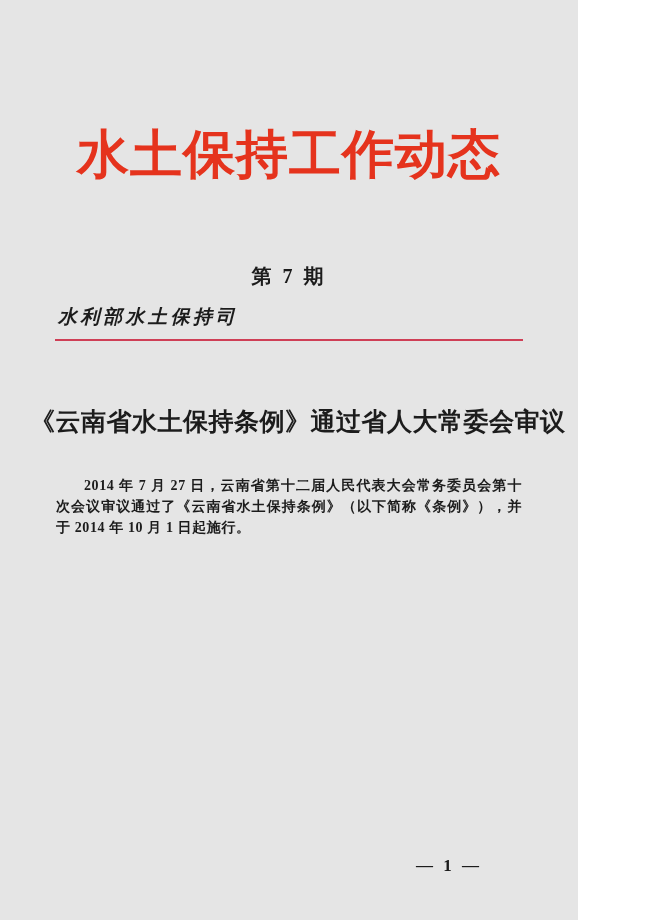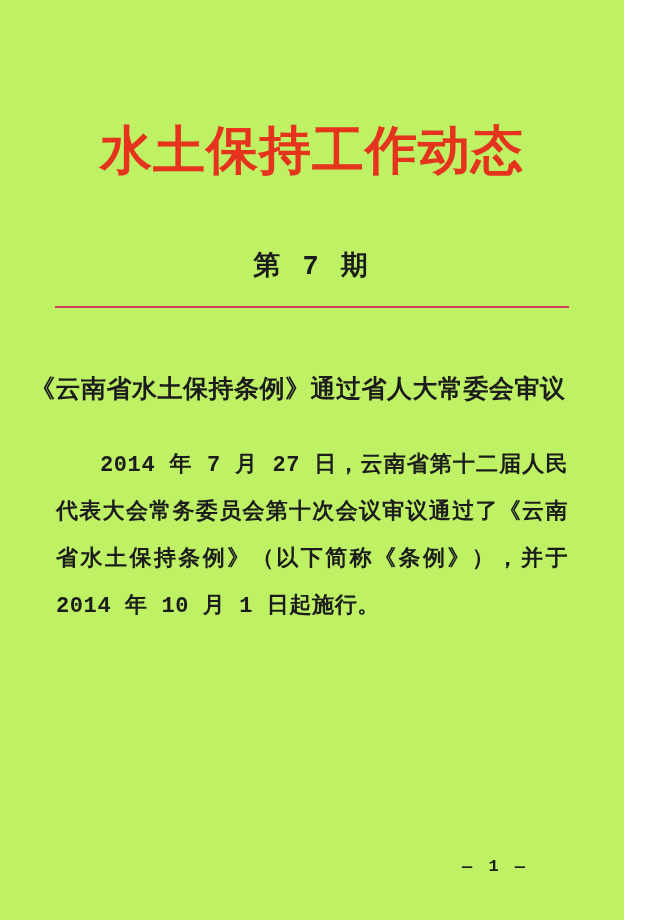--- a/index.html
+++ b/index.html
@@ -1,39 +1,39 @@
 <!DOCTYPE html>
 <html lang="zh"><head>
 <meta charset="utf-8">
 <style>
   html, body { margin: 0; padding: 0; background: #ffffff; }
   .page {
     position: relative;
-    width: 624px;
+    width: 578px;
     height: 920px;
-    background: #bef264;
+    background: #e5e5e5;
     overflow: hidden;
-    font-family: Liberation Mono, monospace;
+    font-family: Liberation Serif, serif;
     color: #1c1c1c;
     box-sizing: border-box;
   }
   .masthead-title {
     margin: 0;
     padding-top: 126px;
     text-align: center;
     font-size: 52px;
     line-height: 1.1;
     font-weight: bold;
     letter-spacing: 1px;
     white-space: nowrap;
   }
   .issue {
-    margin-top: 64px;
+    margin-top: 80px;
     text-align: center;
-    font-size: 27px;
+    font-size: 20px;
     font-weight: bold;
     letter-spacing: 3px;
   }
   .header-row {
     display: flex;
     justify-content: space-between;
     align-items: baseline;
     margin: 14px 58px 0 58px;
     font-size: 19px;
   }
@@ -57,22 +57,22 @@
     font-size: 25px;
     font-weight: bold;
     letter-spacing: 0.5px;
     white-space: nowrap;
   }
   .article-body {
     margin: 37px 56px 0 56px;
   }
   .body-para {
     margin: 0;
-    font-size: 22px;
-    line-height: 47px;
+    font-size: 14px;
+    line-height: 21px;
     text-align: justify;
     text-indent: 2em;
     font-weight: 600;
     letter-spacing: 0.6px;
   }
   .page-number {
     position: absolute;
     right: 96px;
     bottom: 44px;
     font-size: 17px;
@@ -84,20 +84,21 @@
 </head>
 <body>
 
 <div class="page">
 
   <h1 class="masthead-title" style="color: rgb(229, 51, 29);">水土保持工作动态</h1>
 
   <div class="issue">第 7 期</div>
 
   <div class="header-row">
+    <span class="org">水利部水土保持司</span>
   </div>
 
   <div class="divider" style="background-color: rgb(207, 63, 86);"></div>
 
   <h2 class="article-heading">《云南省水土保持条例》通过省人大常委会审议</h2>
 
   <div class="article-body">
     <p class="body-para">2014 年 7 月 27 日，云南省第十二届人民代表大会常务委员会第十次会议审议通过了《云南省水土保持条例》（以下简称《条例》），并于 2014 年 10 月 1 日起施行。</p>
   </div>
 

